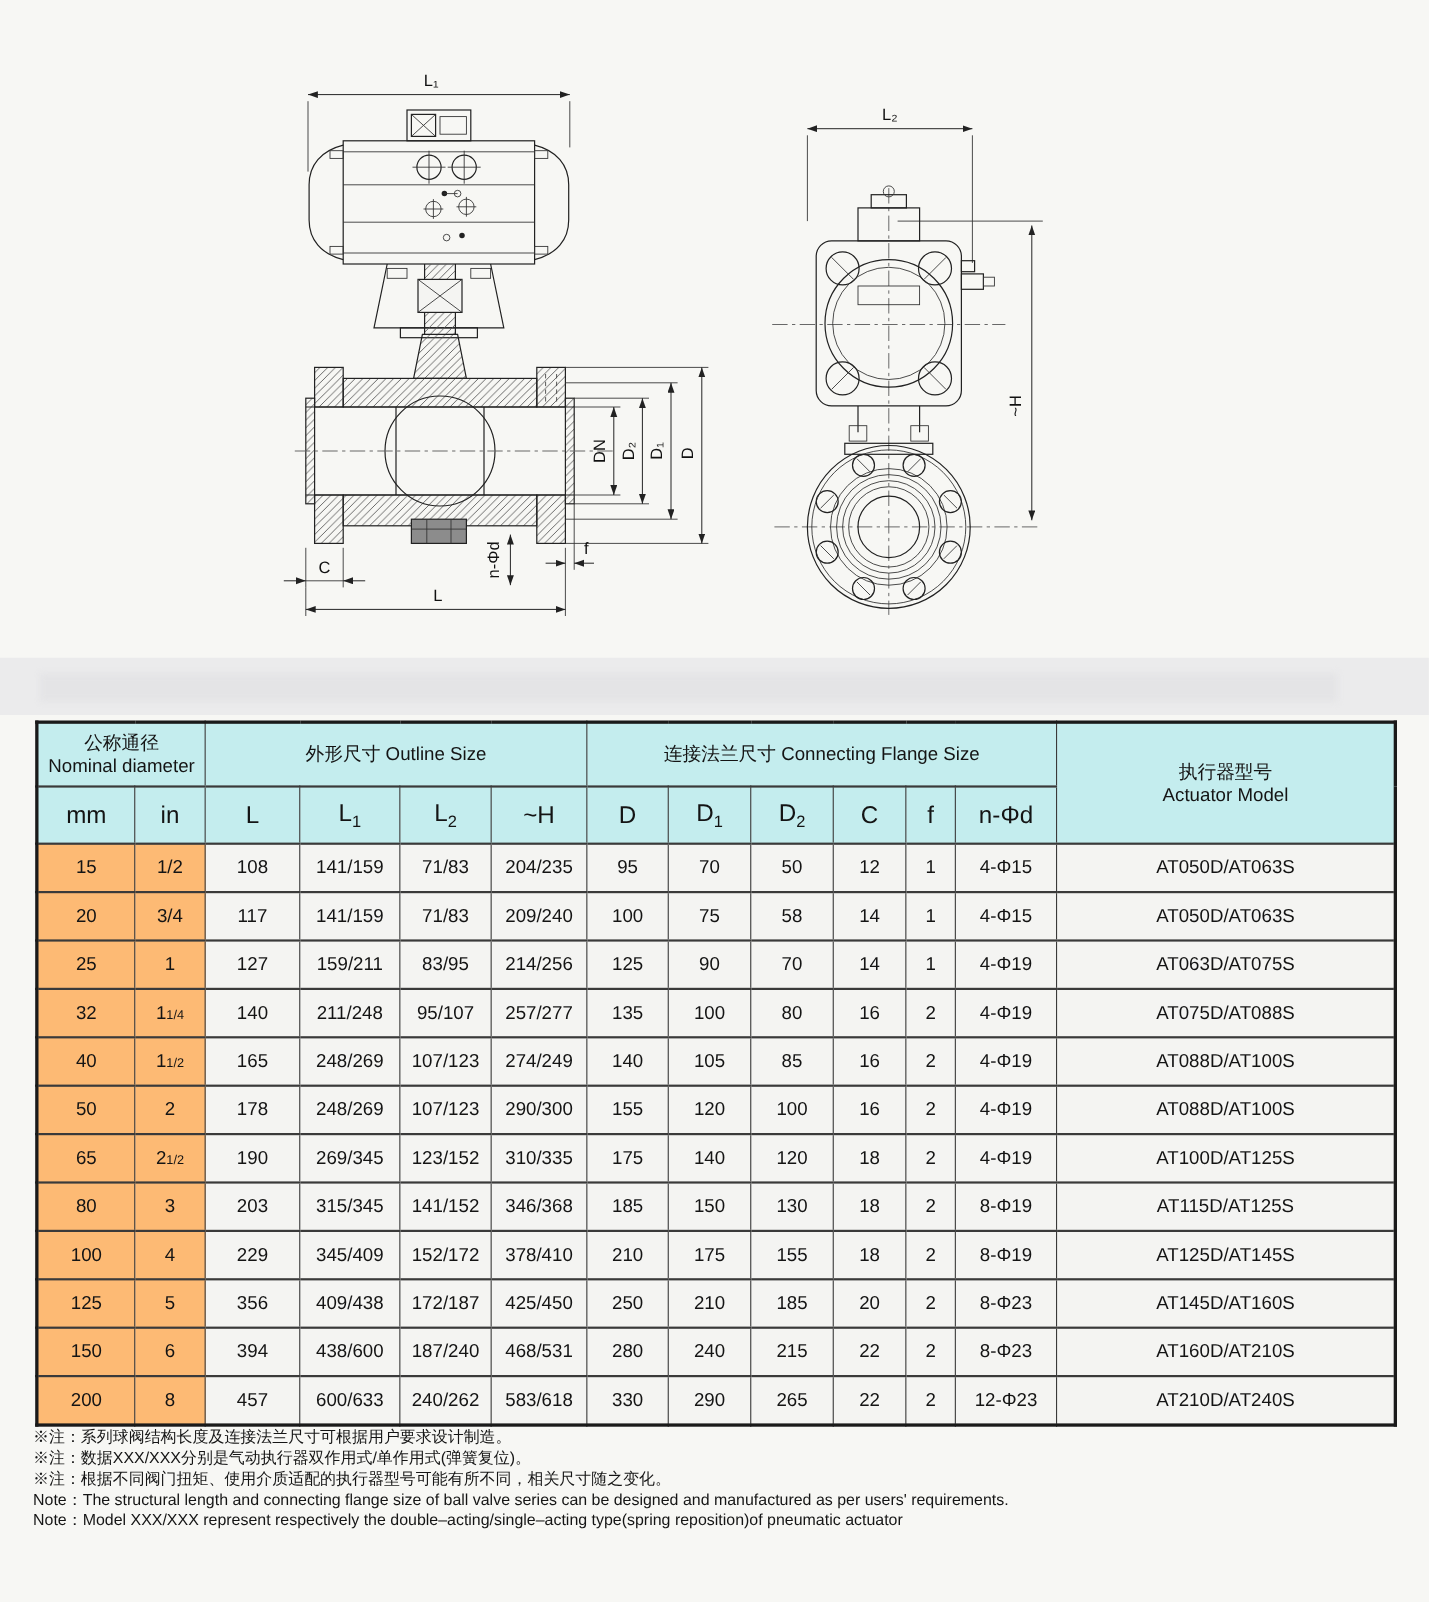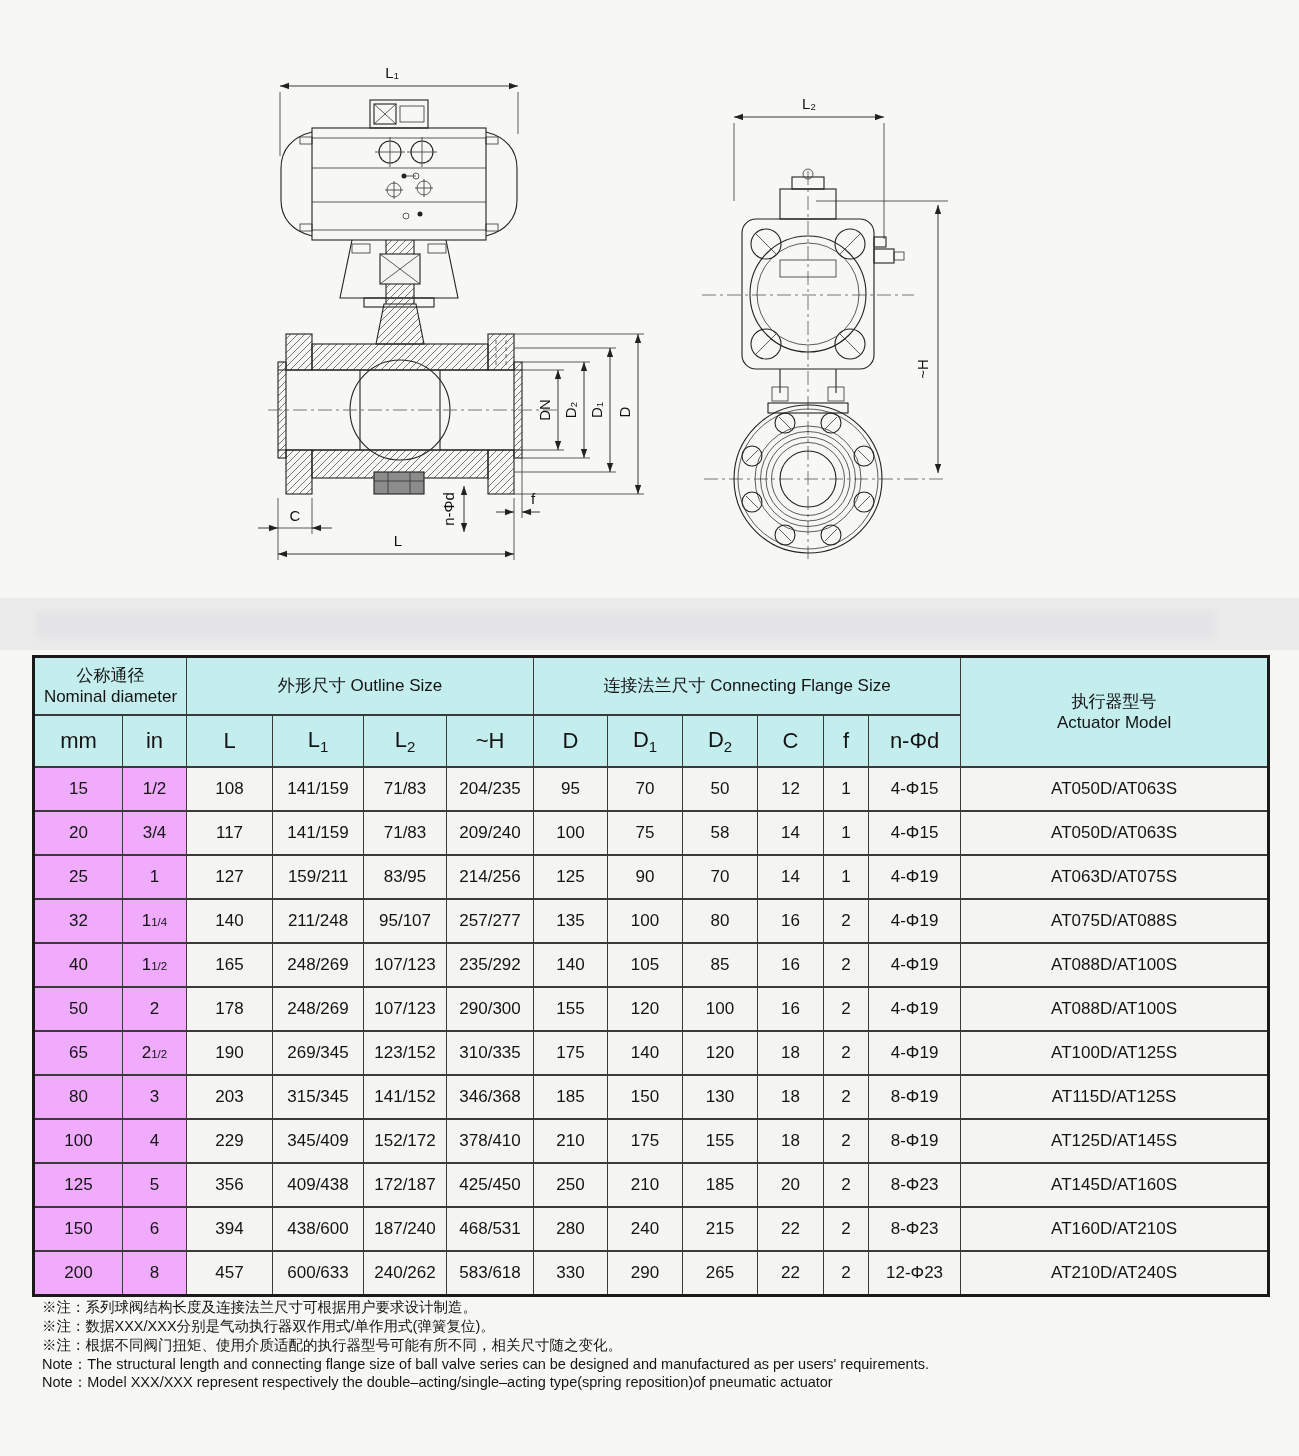--- a/index.html
+++ b/index.html
@@ -35,27 +35,27 @@
   }
   table.spec th, table.spec td{
     border-style:solid;border-color:#3a3a3a;border-width:2px 1px;
     text-align:center;vertical-align:middle;padding:0;
     font-weight:normal;color:#141414;
   }
   table.spec thead th{background:#c4edee;}
   table.spec thead tr.h1 th{height:56px;font-size:17px;line-height:1.25;}
   table.spec thead tr.h2 th{height:50px;font-size:22px;}
   table.spec tbody tr{height:44px;}
-  table.spec td.key{background:#f0abfc;}
+  table.spec td.key{background:#fdba74;}
   table.spec sub{font-size:.68em;}
   .frac{font-size:.68em;}
   .hcell div{line-height:1.25;}
 
   
-  .notes{position:absolute;top:1298px;left:42px;width:1250px;font-size:14.5px;line-height:1.3;color:#151515;}
+  .notes{position:absolute;top:1298px;left:30px;width:1250px;font-size:14.5px;line-height:1.3;color:#151515;}
   .notes div{white-space:nowrap;}
 </style>
 </head>
 <body>
 
 <div class="page">
 
   <div class="drawings">
 
     <svg width="420" height="545" viewBox="0 0 420 545">
@@ -366,21 +366,21 @@
           <td>2</td>
           <td>4-Φ19</td>
           <td>AT075D/AT088S</td>
         </tr>
         <tr>
           <td class="key">40</td>
           <td class="key">1<span class="frac">1/2</span></td>
           <td>165</td>
           <td>248/269</td>
           <td>107/123</td>
-          <td>235/292</td>
+          <td>274/249</td>
           <td>140</td>
           <td>105</td>
           <td>85</td>
           <td>16</td>
           <td>2</td>
           <td>4-Φ19</td>
           <td>AT088D/AT100S</td>
         </tr>
         <tr>
           <td class="key">50</td>

